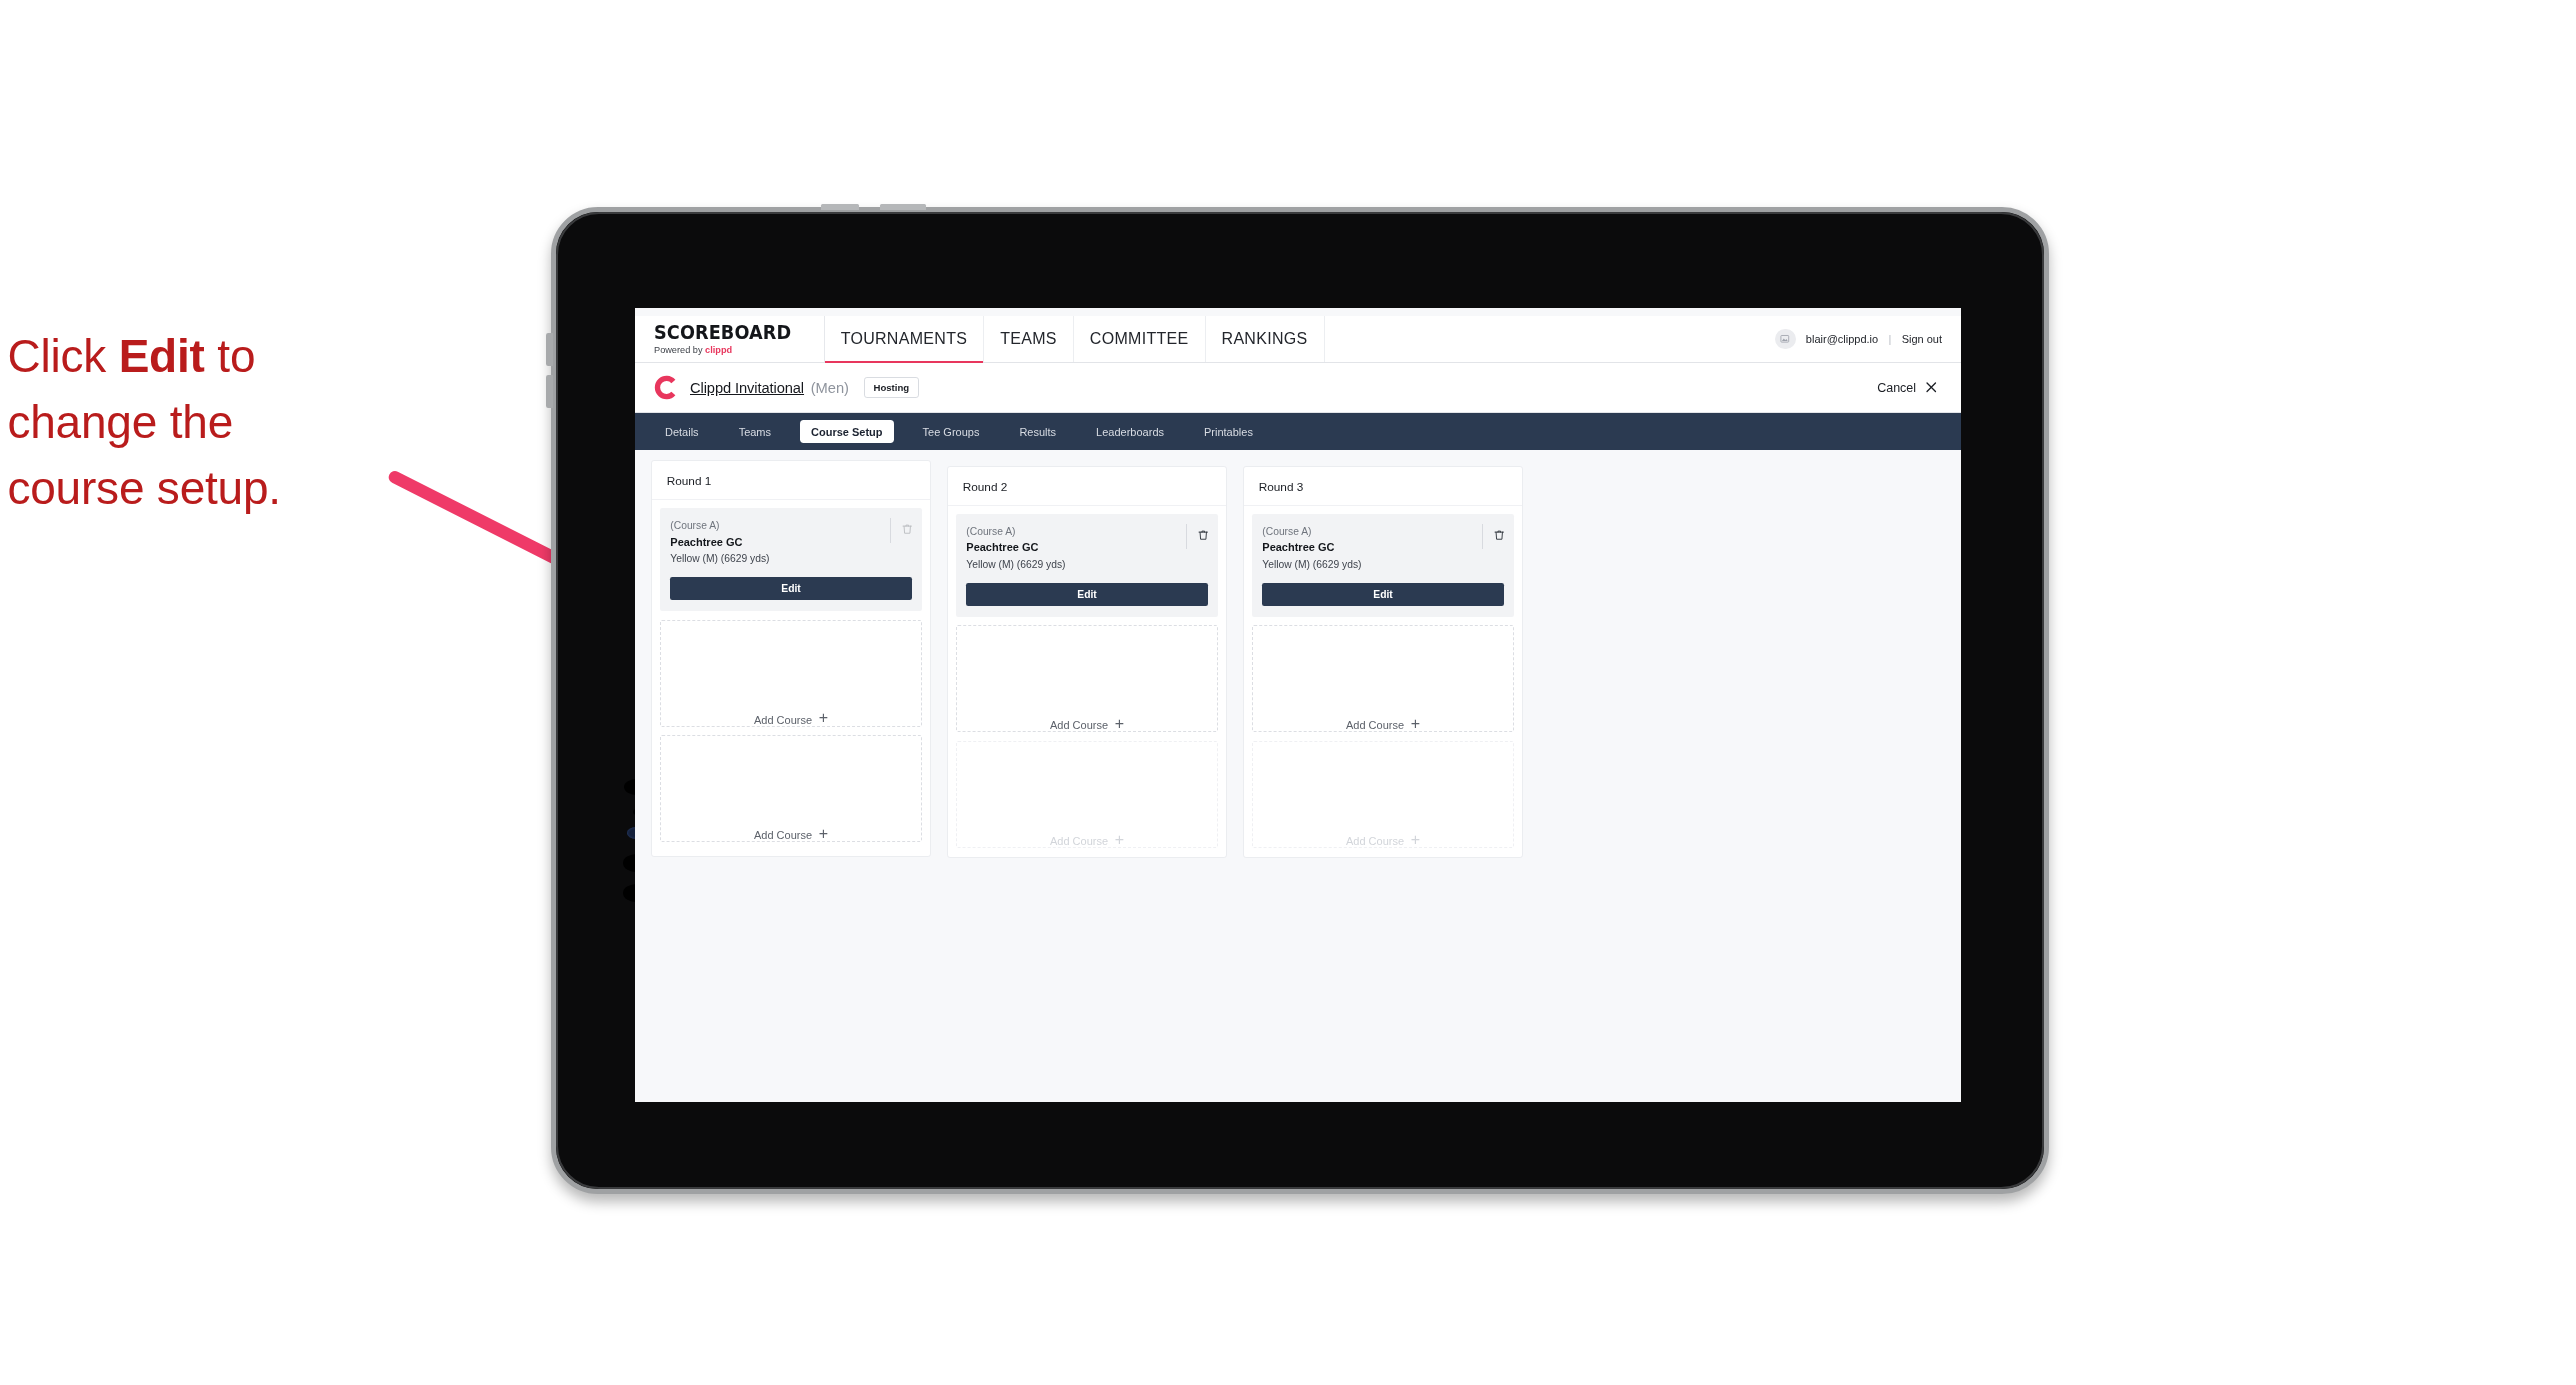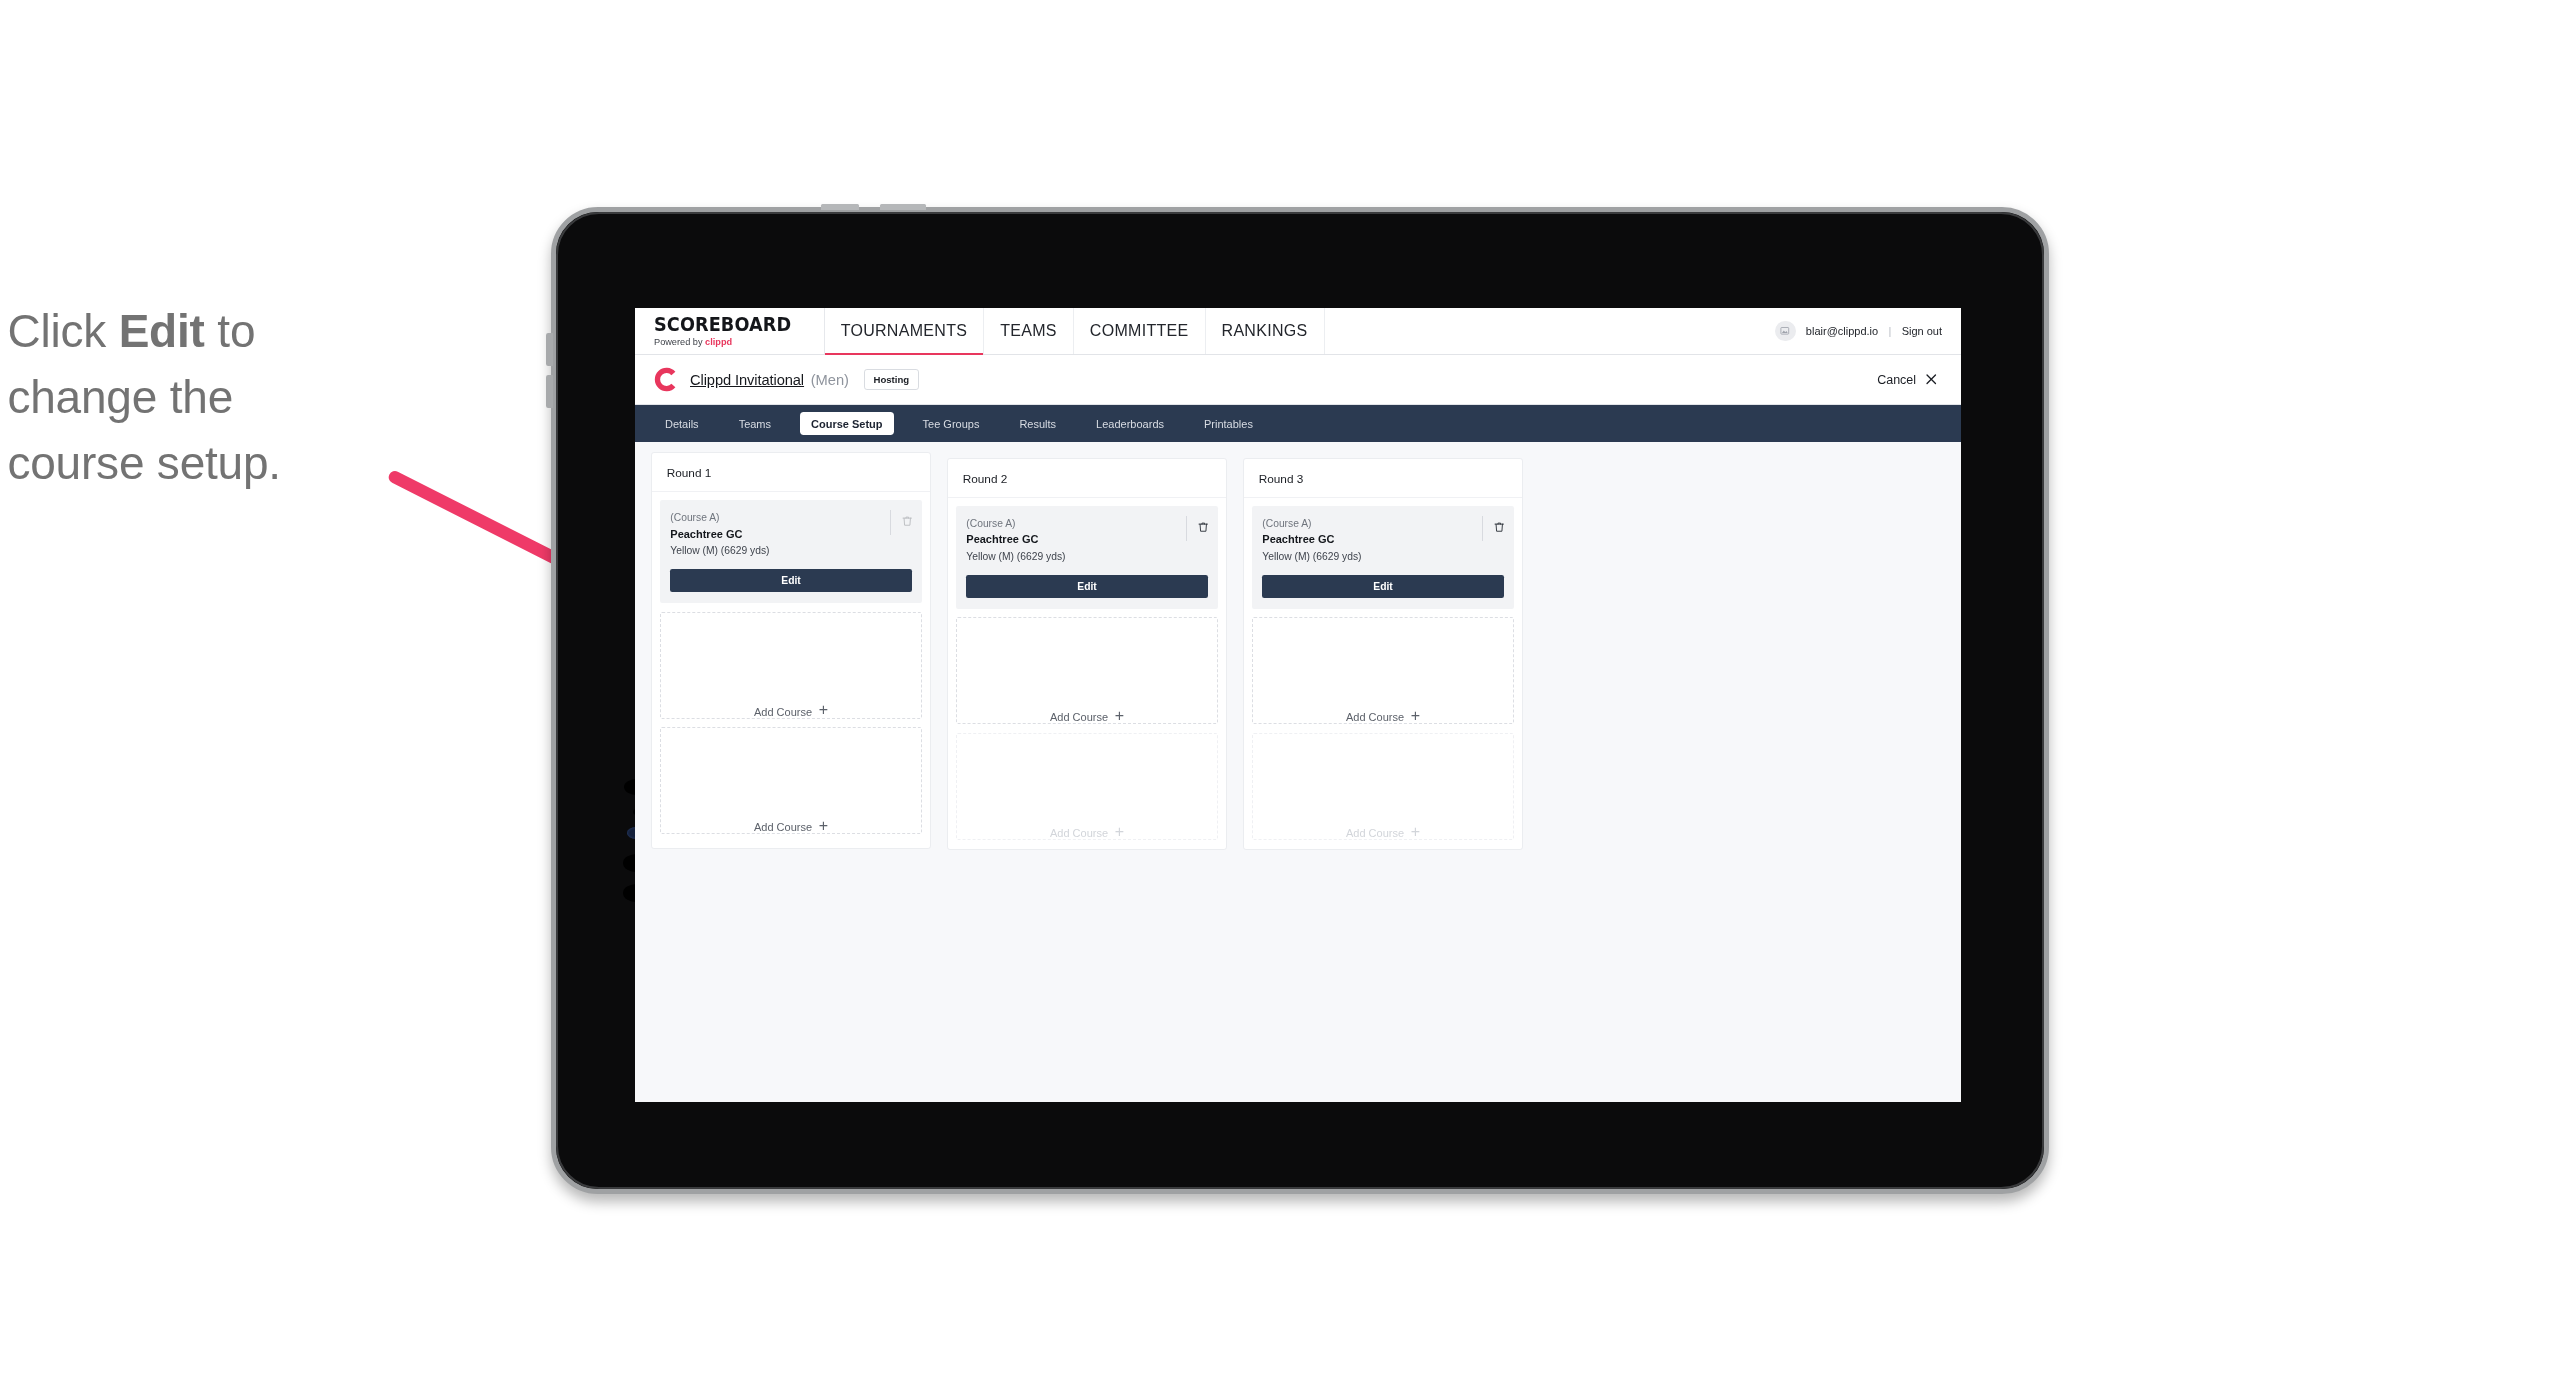--- a/index.html
+++ b/index.html
@@ -14,25 +14,25 @@
     position: relative;
     overflow: hidden;
     font-family: "Liberation Sans", sans-serif;
     -webkit-font-smoothing: antialiased;
   }
 
   
   .callout {
     position: absolute;
     left: 7.4px;
-    top: 299px;
+    top: 324px;
     width: 456px;
     font-size: 46px;
     line-height: 1.43;
-    color: #737373;
+    color: #b91c1c;
     font-weight: 400;
     letter-spacing: -0.2px;
   }
   .callout b { font-weight: 700; }
 
   .arrow-svg {
     position: absolute;
     left: 383px;
     top: 464px;
     width: 309px;
@@ -111,20 +111,21 @@
   }
 
   
   .topnav {
     height: 46px;
     background: #ffffff;
     border-bottom: 1.1px solid #e2e4e8;
     display: flex;
     align-items: stretch;
     position: relative;
+    margin-top: 8px;
   }
   .brand {
     display: flex;
     flex-direction: column;
     justify-content: center;
     padding: 0 22px 0 19px;
     border-right: 0.7px solid #e6e8ec;
   }
   .brand-title {
     font-family: "DejaVu Sans", sans-serif;

